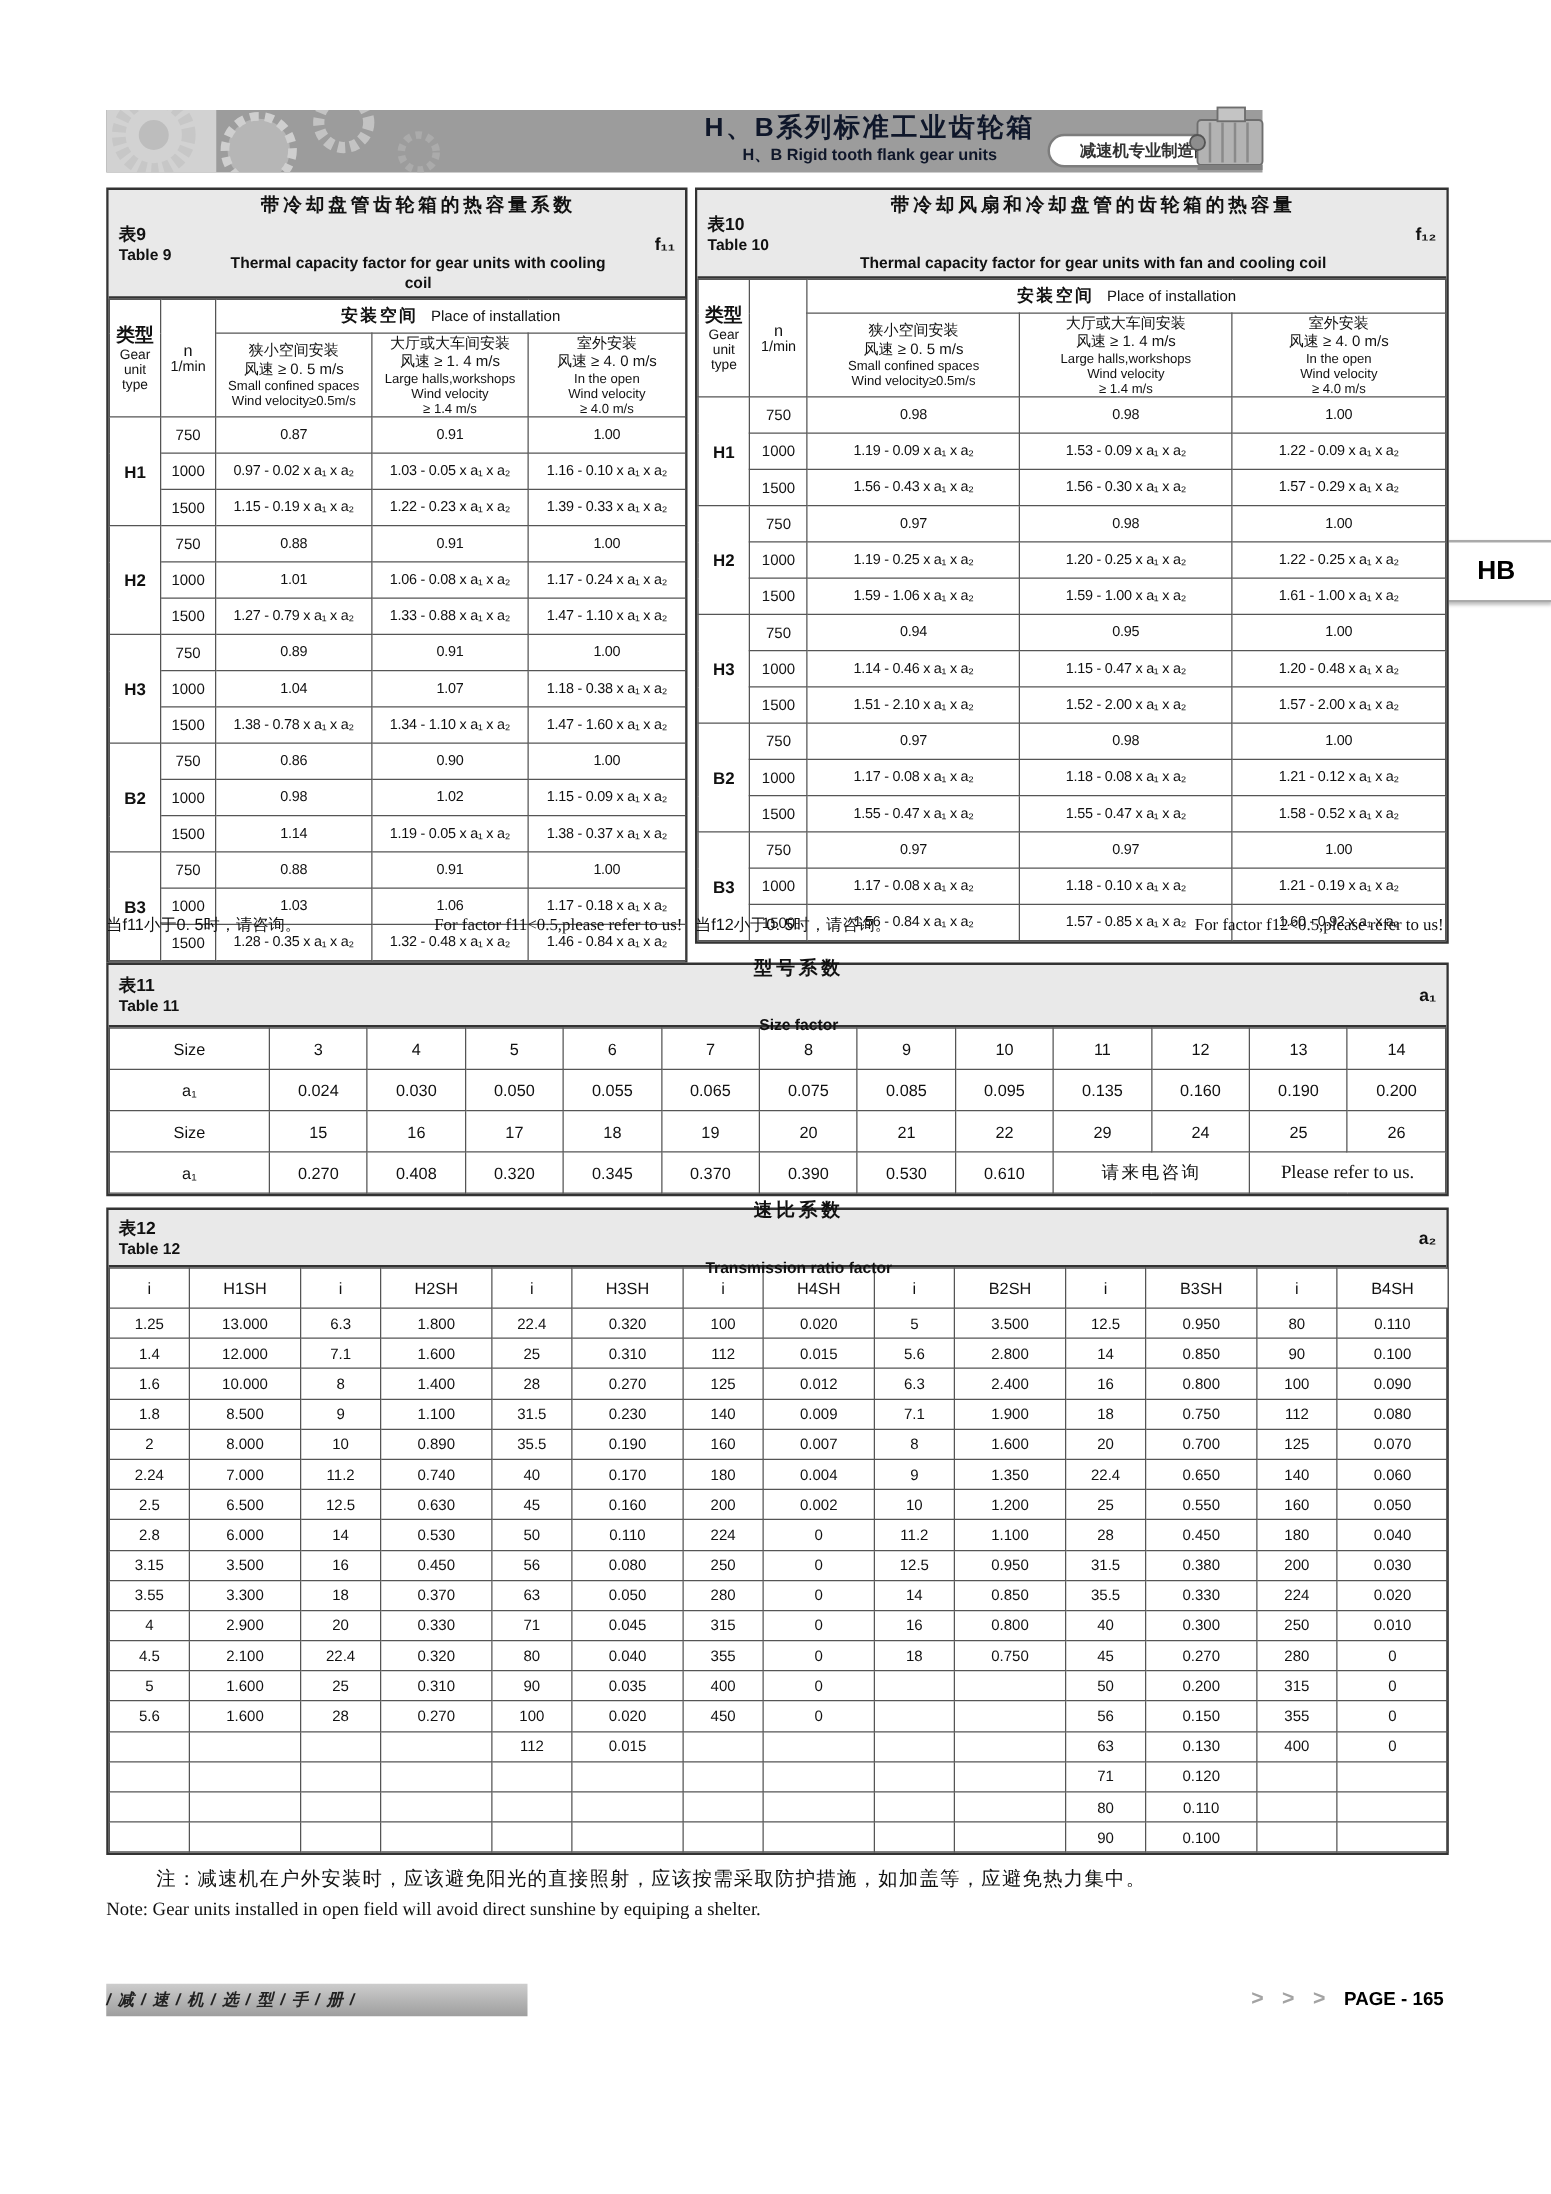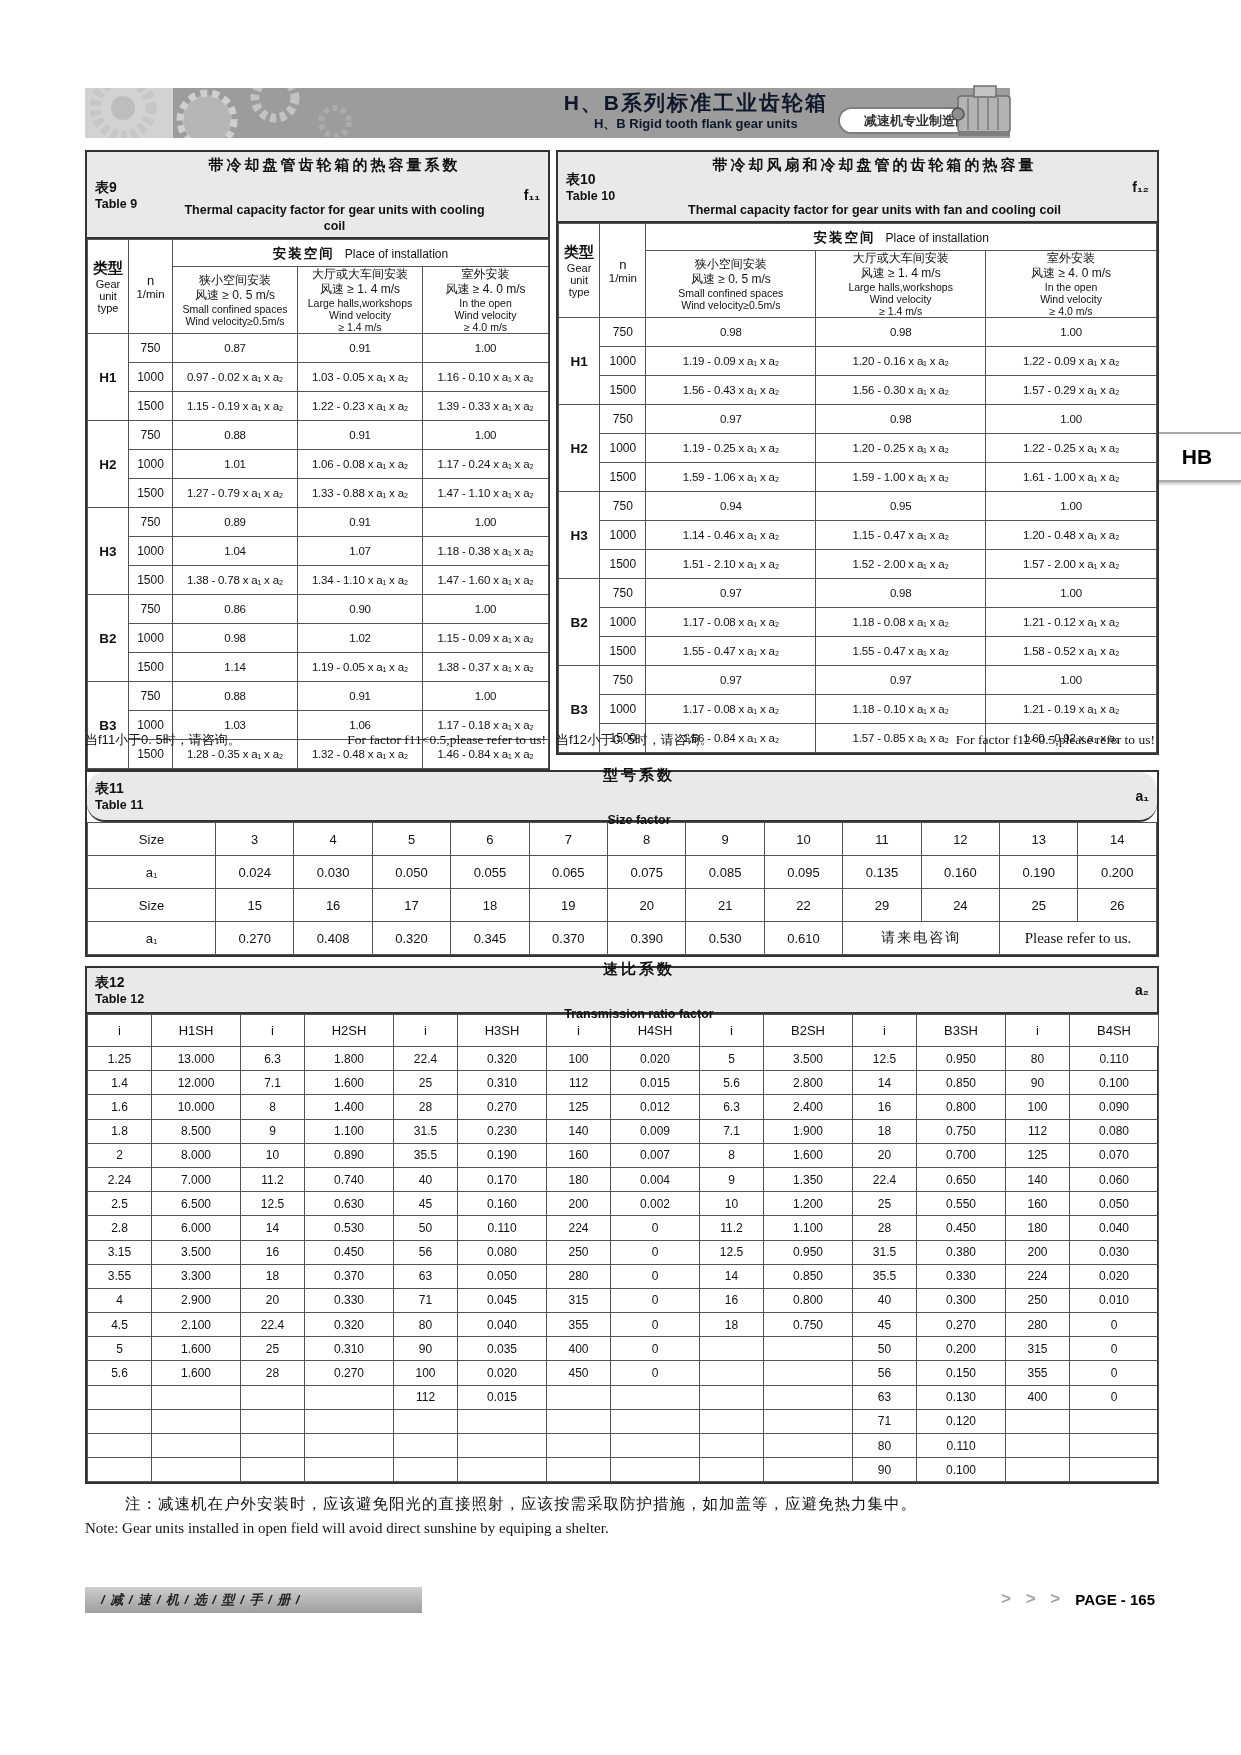--- a/index.html
+++ b/index.html
@@ -72,21 +72,21 @@
   #t12 tbody td{font-size:12px;}
 
   
   .bottom-note{position:absolute;left:85px;top:1492px;width:1075px;}
   .bn-cn{font-size:15.5px;letter-spacing:1px;line-height:24px;margin-left:40px;}
   .bn-en{font-family:"Liberation Serif",serif;font-size:15px;line-height:24px;}
 
   
   .footer-bar{position:absolute;left:85px;top:1587px;width:337px;height:26px;
               background:linear-gradient(180deg,#cdcdcd,#9e9e9e);display:flex;align-items:center;
-              padding-left:16px;box-sizing:border-box;}
+              box-sizing:border-box;}
   .footer-bar span{font-size:13px;font-weight:bold;font-style:italic;color:#222;letter-spacing:1px;}
   .footer-right{position:absolute;right:86px;top:1589px;display:flex;align-items:center;gap:10px;}
   .arrows{color:#a3a3a3;font-weight:bold;font-size:17px;letter-spacing:5px;}
   .pageno{font-size:15px;font-weight:bold;color:#000;}
 </style>
 </head>
 <body>
 
 <div class="page">
 
@@ -345,21 +345,21 @@
           <tr>
             <td rowspan="3" class="type">H1</td>
             <td class="ncol">750</td>
             <td>0.98</td>
             <td>0.98</td>
             <td>1.00</td>
           </tr>
           <tr>
             <td class="ncol">1000</td>
             <td>1.19 - 0.09 x a₁ x a₂</td>
-            <td>1.20 - 0.16 x a₁ x a₂</td>
+            <td>1.53 - 0.09 x a₁ x a₂</td>
             <td>1.22 - 0.09 x a₁ x a₂</td>
           </tr>
           <tr>
             <td class="ncol">1500</td>
             <td>1.56 - 0.43 x a₁ x a₂</td>
             <td>1.56 - 0.30 x a₁ x a₂</td>
             <td>1.57 - 0.29 x a₁ x a₂</td>
           </tr>
           <tr>
             <td rowspan="3" class="type">H2</td>
@@ -439,21 +439,21 @@
           </tr>
         </tbody>
     </table>
   </div>
   <div class="tnotes" style="left:556px;top:731px;width:599px;">
     <span class="tnote-cn">当f12小于0. 5时，请咨询。</span>
     <span class="tnote-en">For factor f12&lt;0.5,please refer to us!</span>
   </div>
 
   <div class="tbox" style="left:85px;top:770px;width:1070px;">
-    <div class="band" style="height:42px;border-radius:18px;">
+    <div class="band" style="height:42px;">
       <div class="tagcol">
         <div class="tag-cn">表11</div>
         <div class="tag-en">Table 11</div>
       </div>
       <div class="titlecol">
         <div class="bt-cn">型号系数</div>
         <div class="bt-en">Size  factor</div>
       </div>
       <div class="factorcol">a₁</div>
     </div>

